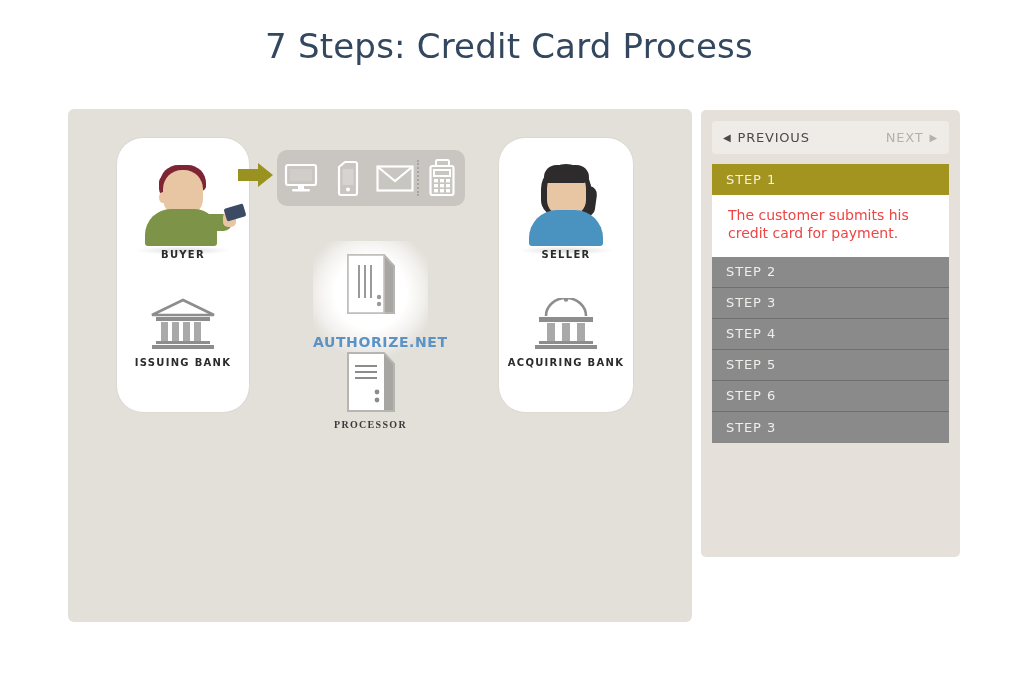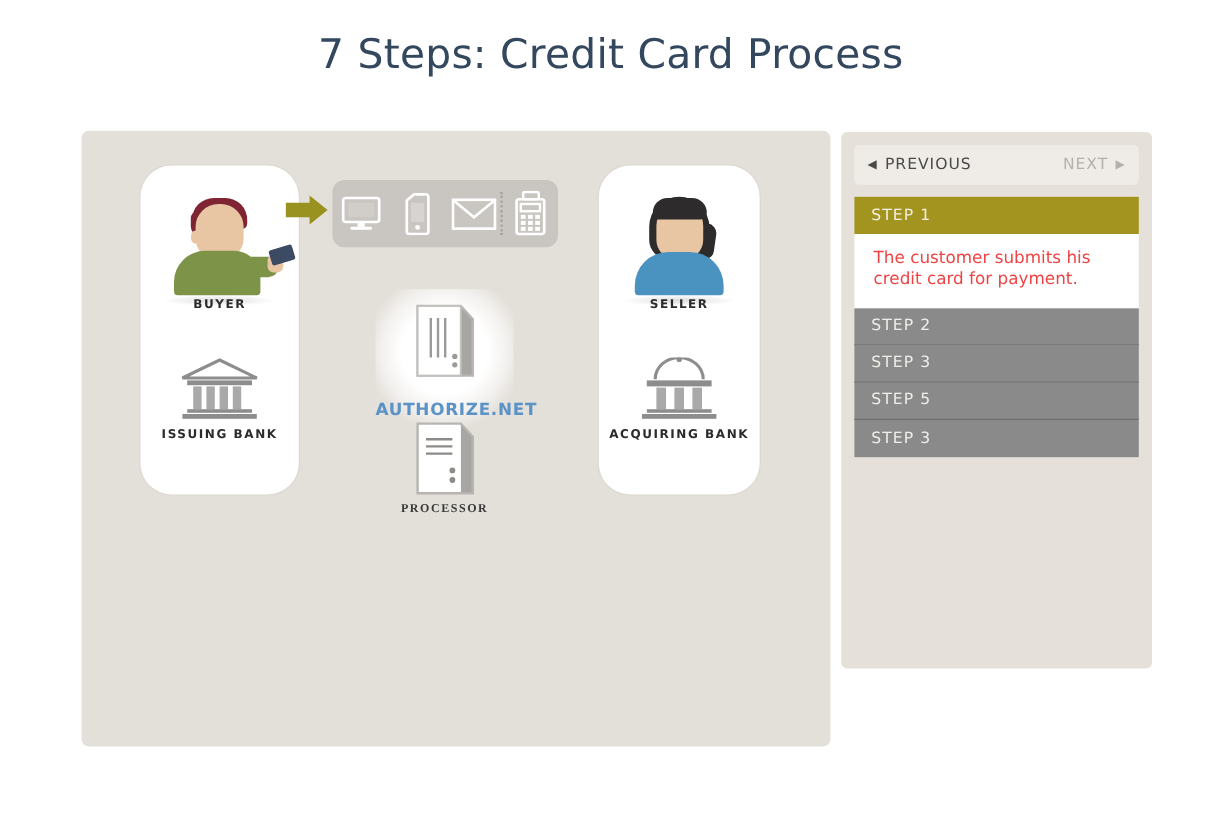--- a/index.html
+++ b/index.html
@@ -395,20 +395,26 @@
     </div>
     <div class="step-body">The customer submits his credit card for payment.</div>
 
     <div class="step-head">
       <span>STEP 2</span>
     </div>
     <div class="step-head">
       <span>STEP 3</span>
     </div>
     <div class="step-head">
+      <span>STEP 4</span>
+    </div>
+    <div class="step-head">
       <span>STEP 5</span>
+    </div>
+    <div class="step-head">
+      <span>STEP 6</span>
     </div>
     <div class="step-head last">
       <span>STEP 3</span>
     </div>
 
   </div>
 </div>
 
 </body></html>

